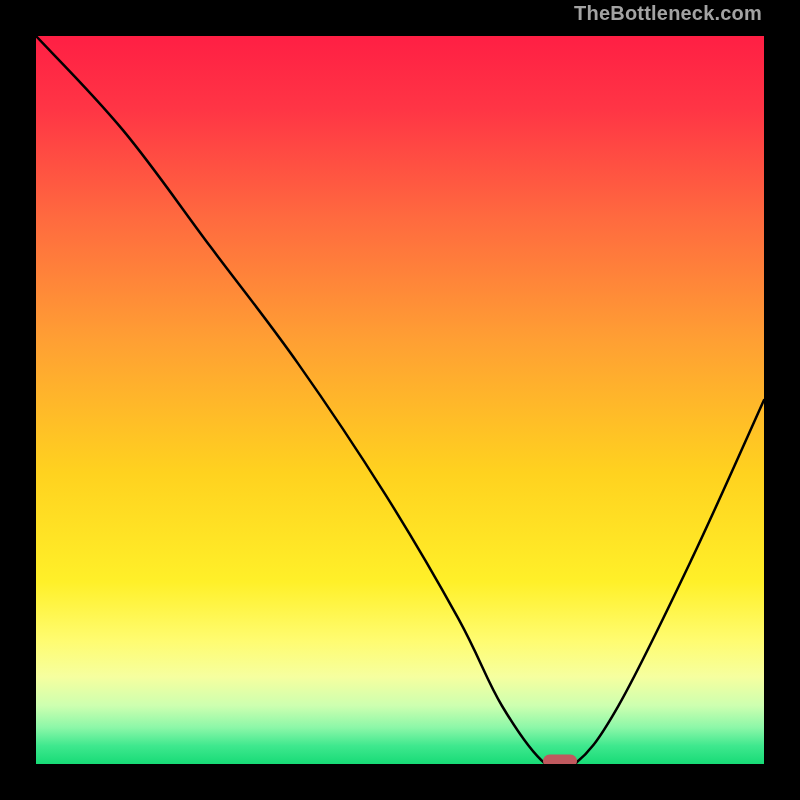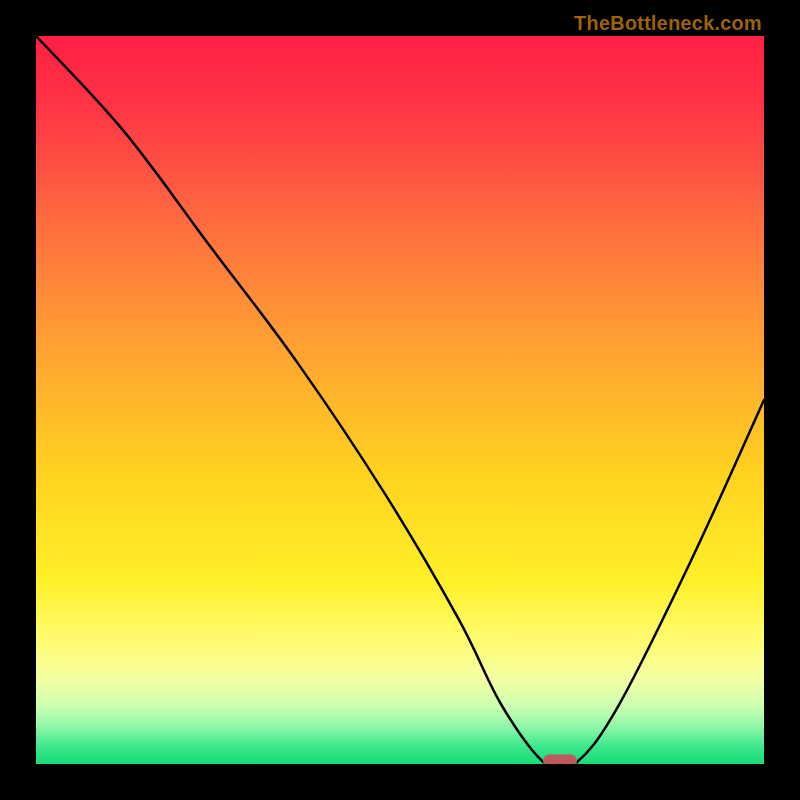--- a/index.html
+++ b/index.html
@@ -24,25 +24,25 @@
     width: 728px;
     height: 728px;
     overflow: hidden;
   }
   .gradient-bg {
     position: absolute;
     inset: 0;
   }
   .watermark {
     position: absolute;
-    top: 12px;
+    top: 2px;
     right: 38px;
     font-size: 20px;
     font-weight: 600;
-    color: #a16207;
+    color: #a3a3a3;
     letter-spacing: 0.2px;
     user-select: none;
   }
   .curve-svg {
     position: absolute;
     inset: 0;
   }
   .marker {
     position: absolute;
     width: 34px;

